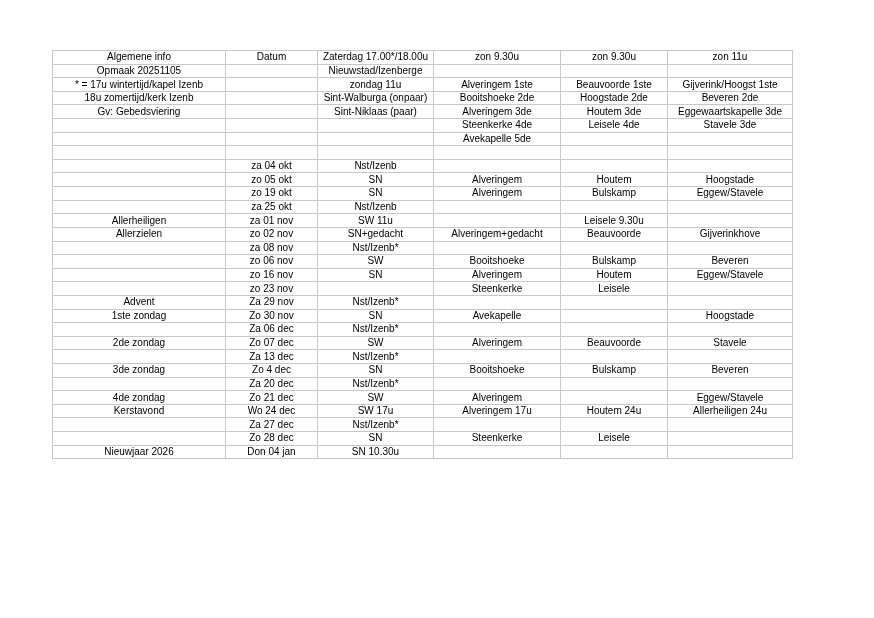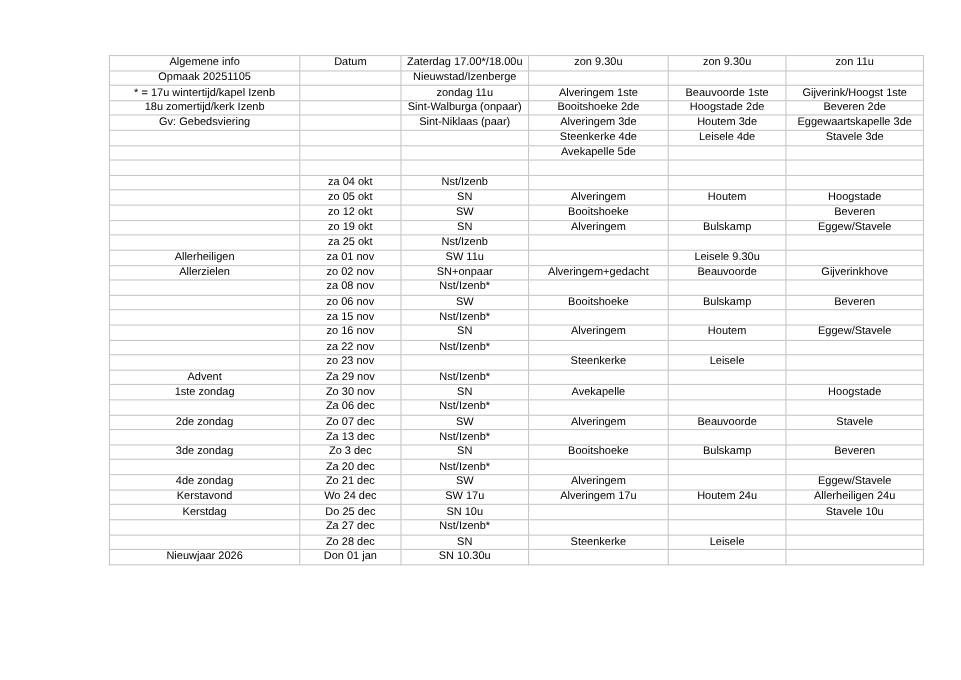--- a/index.html
+++ b/index.html
@@ -8,21 +8,20 @@
     width: 874px;
     height: 618px;
     background: #ffffff;
     overflow: hidden;
     font-family: "Liberation Sans", sans-serif;
   }
   .sheet {
     position: absolute;
     left: 52px;
     top: 50px;
-    margin-left: 47px;
   }
   table.schedule {
     border-collapse: collapse;
     table-layout: fixed;
   }
   table.schedule td {
     border: 1px solid #c8c8c8;
     height: 12.62px;
     padding: 0 2px;
     font-family: "Liberation Sans", sans-serif;
@@ -125,28 +124,20 @@
         <tr>
           <td></td>
           <td>zo 05 okt</td>
           <td>SN</td>
           <td>Alveringem</td>
           <td>Houtem</td>
           <td>Hoogstade</td>
         </tr>
         <tr>
           <td></td>
-          <td>zo 12 okt</td>
-          <td>SW</td>
-          <td>Booitshoeke</td>
-          <td></td>
-          <td>Beveren</td>
-        </tr>
-        <tr>
-          <td></td>
           <td>zo 19 okt</td>
           <td>SN</td>
           <td>Alveringem</td>
           <td>Bulskamp</td>
           <td>Eggew/Stavele</td>
         </tr>
         <tr>
           <td></td>
           <td>za 25 okt</td>
           <td>Nst/Izenb</td>
@@ -158,21 +149,21 @@
           <td>Allerheiligen</td>
           <td>za 01 nov</td>
           <td>SW 11u</td>
           <td></td>
           <td>Leisele 9.30u</td>
           <td></td>
         </tr>
         <tr>
           <td>Allerzielen</td>
           <td>zo 02 nov</td>
-          <td>SN+onpaar</td>
+          <td>SN+gedacht</td>
           <td>Alveringem+gedacht</td>
           <td>Beauvoorde</td>
           <td>Gijverinkhove</td>
         </tr>
         <tr>
           <td></td>
           <td>za 08 nov</td>
           <td>Nst/Izenb*</td>
           <td></td>
           <td></td>
@@ -181,41 +172,25 @@
         <tr>
           <td></td>
           <td>zo 06 nov</td>
           <td>SW</td>
           <td>Booitshoeke</td>
           <td>Bulskamp</td>
           <td>Beveren</td>
         </tr>
         <tr>
           <td></td>
-          <td>za 15 nov</td>
-          <td>Nst/Izenb*</td>
-          <td></td>
-          <td></td>
-          <td></td>
-        </tr>
-        <tr>
-          <td></td>
           <td>zo 16 nov</td>
           <td>SN</td>
           <td>Alveringem</td>
           <td>Houtem</td>
           <td>Eggew/Stavele</td>
-        </tr>
-        <tr>
-          <td></td>
-          <td>za 22 nov</td>
-          <td>Nst/Izenb*</td>
-          <td></td>
-          <td></td>
-          <td></td>
         </tr>
         <tr>
           <td></td>
           <td>zo 23 nov</td>
           <td></td>
           <td>Steenkerke</td>
           <td>Leisele</td>
           <td></td>
         </tr>
         <tr>
@@ -253,21 +228,21 @@
         <tr>
           <td></td>
           <td>Za 13 dec</td>
           <td>Nst/Izenb*</td>
           <td></td>
           <td></td>
           <td></td>
         </tr>
         <tr>
           <td>3de zondag</td>
-          <td>Zo 3 dec</td>
+          <td>Zo 4 dec</td>
           <td>SN</td>
           <td>Booitshoeke</td>
           <td>Bulskamp</td>
           <td>Beveren</td>
         </tr>
         <tr>
           <td></td>
           <td>Za 20 dec</td>
           <td>Nst/Izenb*</td>
           <td></td>
@@ -284,46 +259,38 @@
         </tr>
         <tr>
           <td>Kerstavond</td>
           <td>Wo 24 dec</td>
           <td>SW 17u</td>
           <td>Alveringem 17u</td>
           <td>Houtem 24u</td>
           <td>Allerheiligen 24u</td>
         </tr>
         <tr>
-          <td>Kerstdag</td>
-          <td>Do 25 dec</td>
-          <td>SN 10u</td>
-          <td></td>
-          <td></td>
-          <td>Stavele 10u</td>
-        </tr>
-        <tr>
           <td></td>
           <td>Za 27 dec</td>
           <td>Nst/Izenb*</td>
           <td></td>
           <td></td>
           <td></td>
         </tr>
         <tr>
           <td></td>
           <td>Zo 28 dec</td>
           <td>SN</td>
           <td>Steenkerke</td>
           <td>Leisele</td>
           <td></td>
         </tr>
         <tr>
           <td>Nieuwjaar 2026</td>
-          <td>Don 01 jan</td>
+          <td>Don 04 jan</td>
           <td>SN 10.30u</td>
           <td></td>
           <td></td>
           <td></td>
         </tr>
       </tbody>
   </table>
 </div>
 
 </body></html>

